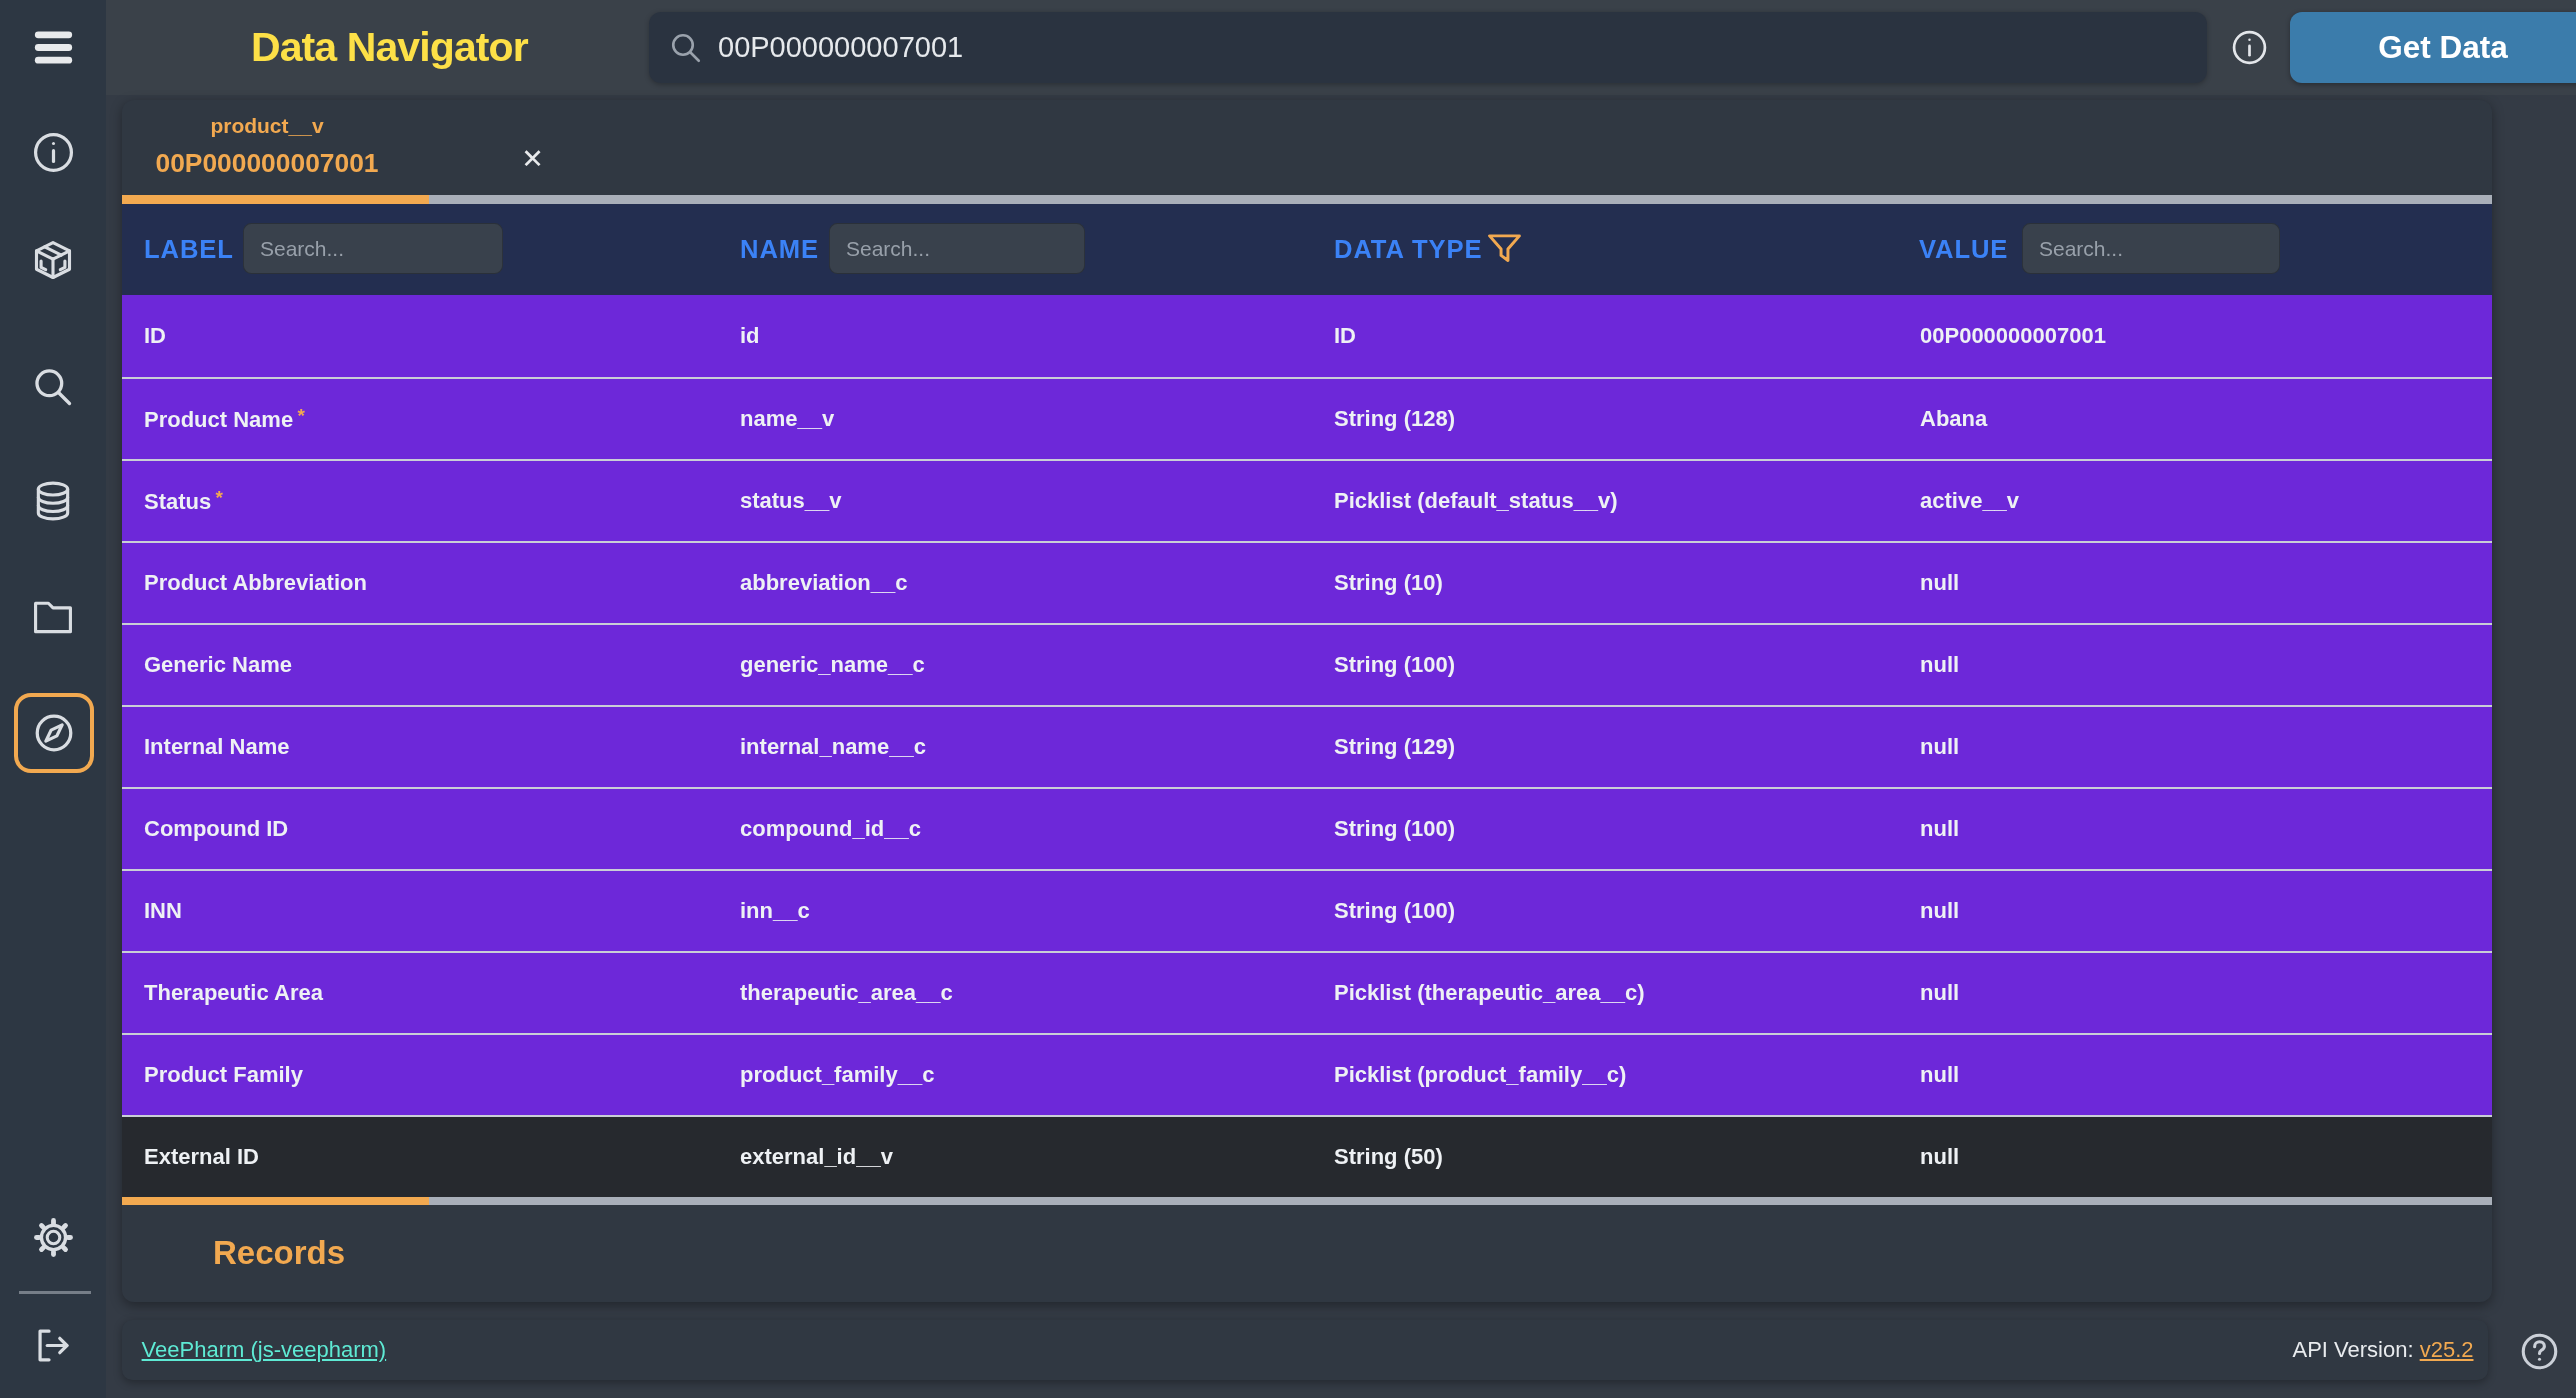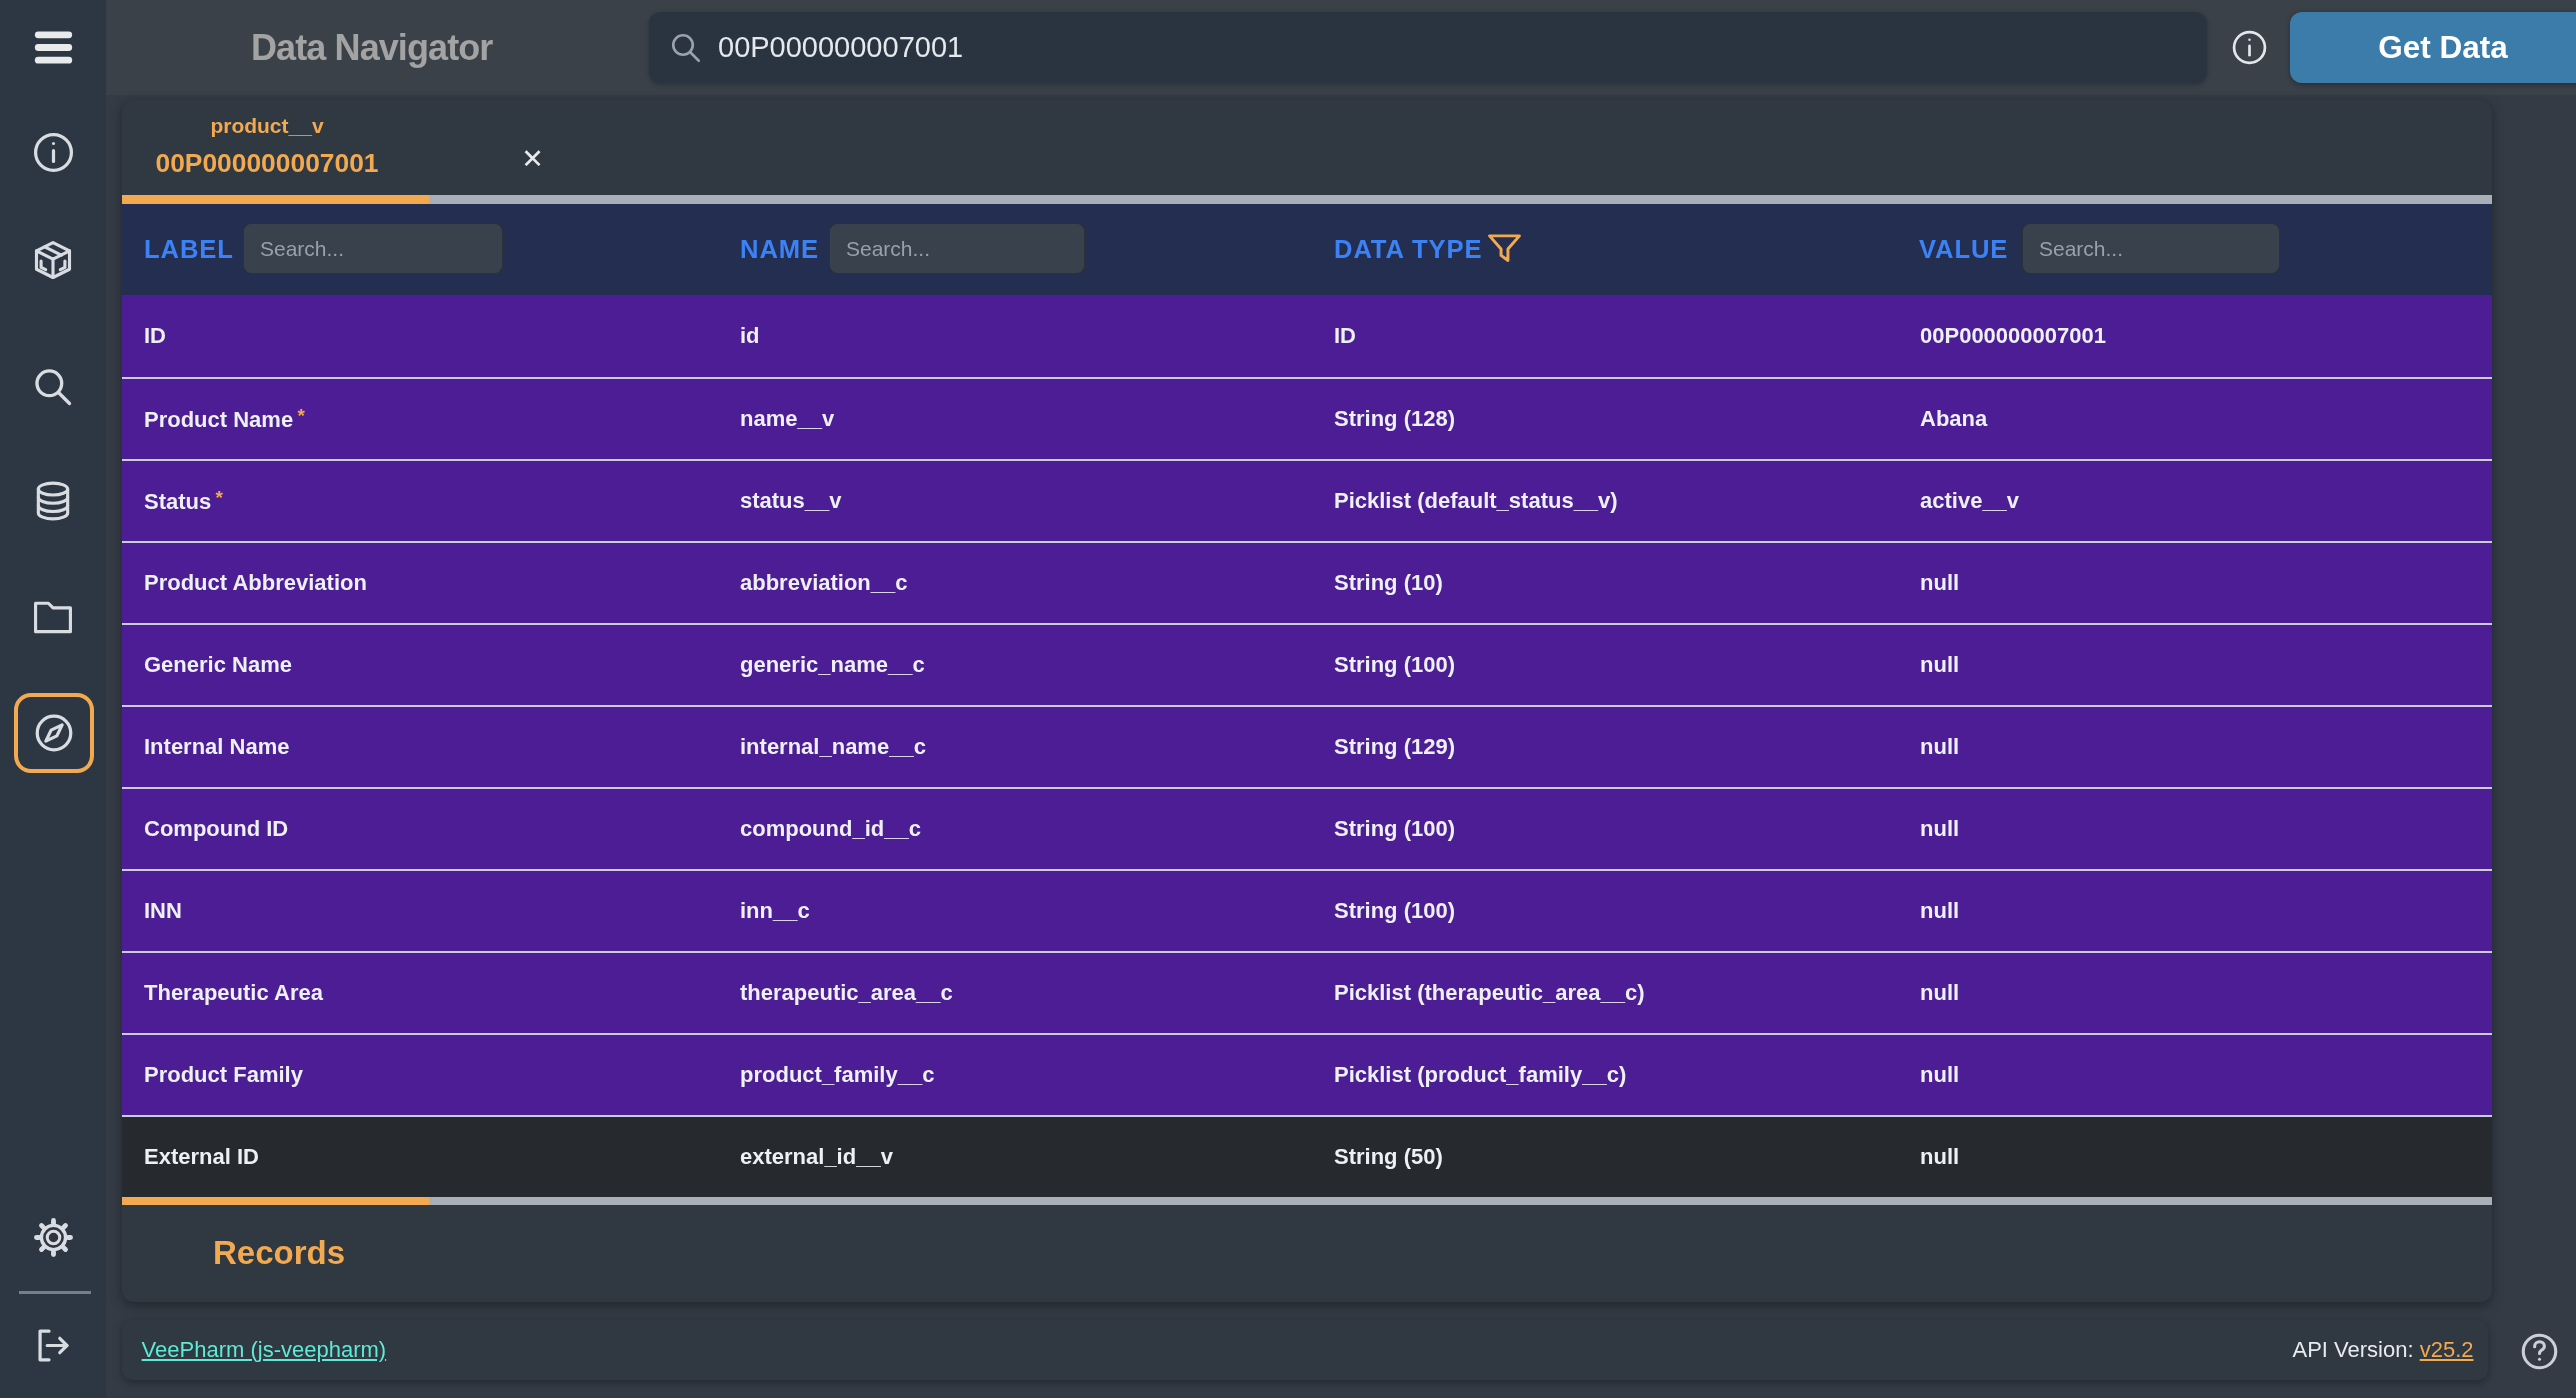--- a/index.html
+++ b/index.html
@@ -6,21 +6,21 @@
   body{
     width:2576px;height:1399px;position:relative;overflow:hidden;
     background:#343B45;
     font-family:"Liberation Sans","DejaVu Sans",sans-serif;
     -webkit-font-smoothing:antialiased;
   }
   
   .topbar{position:absolute;left:106px;top:0;right:0;height:95px;background:#3A4149;}
   .app-title{
     position:absolute;left:145px;top:0;height:95px;line-height:95px;
-    font-size:36px;font-weight:700;color:#a3a3a3;letter-spacing:-0.9px;white-space:nowrap;
+    font-size:41px;font-weight:700;color:#fde047;letter-spacing:-0.9px;white-space:nowrap;
   }
   .top-search{
     position:absolute;left:543px;top:12px;width:1558px;height:71px;
     background:#2A3340;border-radius:12px;display:flex;align-items:center;
     box-shadow:0 1.7px 5.1px rgba(0,0,0,.25);
   }
   .top-search svg{margin-left:19px;flex:0 0 auto;}
   .top-search input{
     background:transparent;border:none;outline:none;color:#E6E9EC;
     font-size:29px;font-family:inherit;margin-left:12px;width:1448px;
@@ -62,21 +62,21 @@
   .th-label{position:absolute;top:50%;transform:translateY(-50%);
     font-size:25.6px;font-weight:700;color:#3b82f6;letter-spacing:0.9px;white-space:nowrap;}
   .th-search{
     position:absolute;top:19.6px;height:51px;background:#39414C;border:none;outline:none;
     border-radius:8.5px;color:#E6E9EC;font-size:21px;font-family:inherit;
     padding:4px 17px;box-sizing:border-box;box-shadow:inset 0 0 0 0.9px rgba(0,0,0,.25);
   }
   .th-search::placeholder{color:#98A0AA;}
   .filter-btn{position:absolute;left:1363px;top:25.6px;width:39px;height:39px;cursor:pointer;}
   
-  .t-row{position:relative;height:82px;background:#4c1d95;box-sizing:border-box;cursor:pointer;}
+  .t-row{position:relative;height:82px;background:#6d28d9;box-sizing:border-box;cursor:pointer;}
   .t-row + .t-row{border-top:2.6px solid #C9CED6;}
   .t-row.last{background:#26292E;}
   .cell{position:absolute;top:50%;transform:translateY(-50%);
     font-size:22px;font-weight:700;color:#EEF1F4;white-space:nowrap;}
   .c1{left:22px}.c2{left:618px}.c3{left:1212px}.c4{left:1798px}
   .req{color:#F2A950;font-size:19px;vertical-align:5.1px;margin-left:4.3px;}
   
   .records{position:relative;height:95px;}
   .records-title{position:absolute;left:91px;top:50%;transform:translateY(-50%);
     font-size:33px;font-weight:600;color:#F2A950;}

